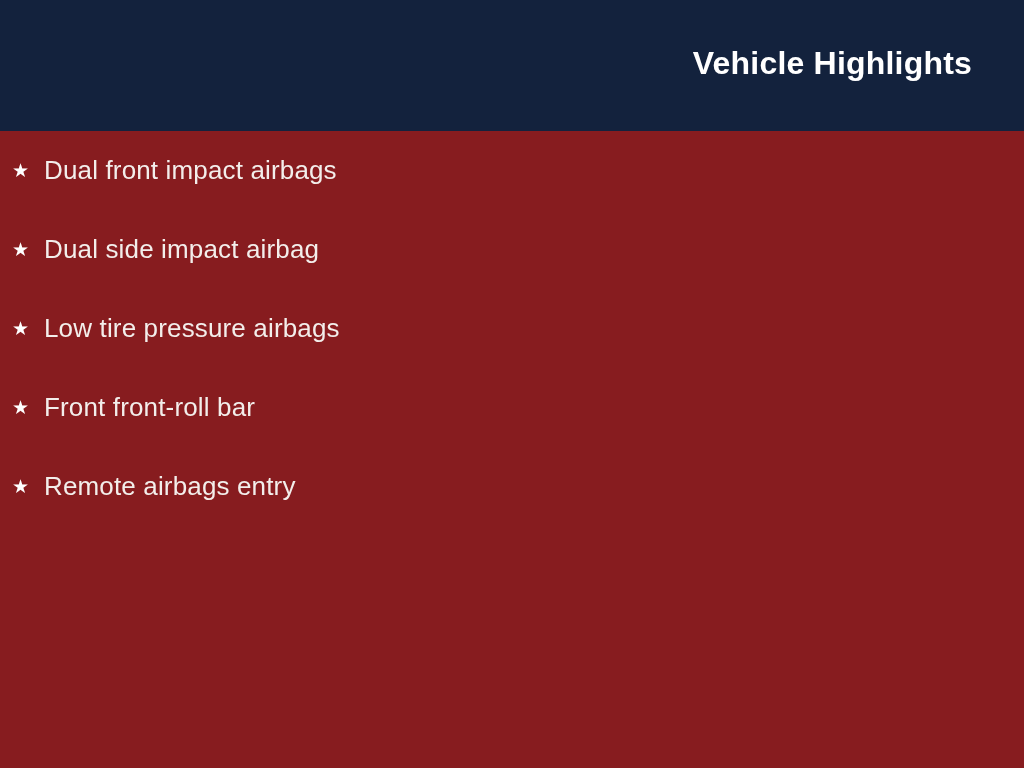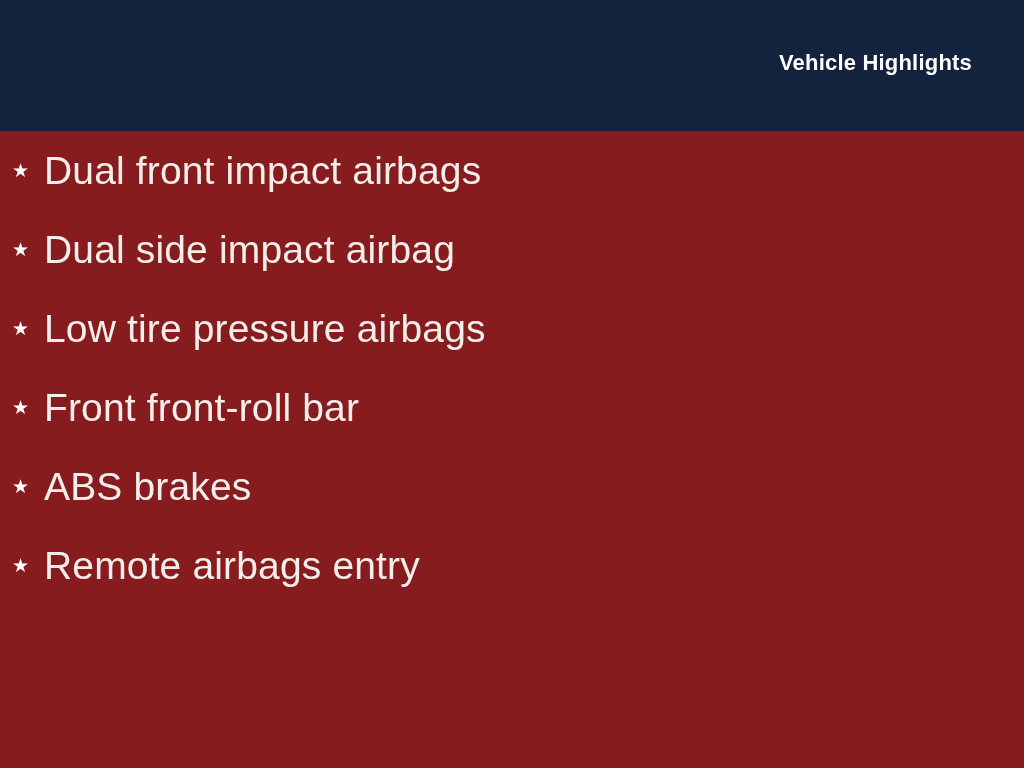--- a/index.html
+++ b/index.html
@@ -31,21 +31,21 @@
     width: 1024px;
     height: 131px;
     background: #13223d;
     box-sizing: border-box;
   }
   .header-title {
     position: absolute;
     right: 52px;
     top: 47px;
     margin: 0;
-    font-size: 22px;
+    font-size: 32px;
     font-weight: bold;
     letter-spacing: 0.2px;
     color: #ffffff;
     text-align: right;
     white-space: nowrap;
     line-height: 32px;
   }
 
   
   .body-area {
@@ -82,21 +82,21 @@
     font-size: 19px;
     line-height: 79px;
     color: #ffffff;
     vertical-align: top;
     text-align: left;
   }
 
   .feature-label {
     display: inline-block;
     margin-left: 12px;
-    font-size: 39px;
+    font-size: 26px;
     font-weight: normal;
     color: #f3eeeb;
     line-height: 79px;
     vertical-align: top;
     letter-spacing: 0.15px;
   }
 </style>
 </head>
 <body>
 
@@ -120,23 +120,20 @@
 
       <li class="feature-item">
         <span class="star-icon">★</span><span class="feature-label">Low tire pressure airbags</span>
       </li>
 
 
       <li class="feature-item">
         <span class="star-icon">★</span><span class="feature-label">Front front‑roll bar</span>
       </li>
 
-      <li class="feature-item">
-        <span class="star-icon">★</span><span class="feature-label">ABS brakes</span>
-      </li>
 
       <li class="feature-item">
         <span class="star-icon">★</span><span class="feature-label">Remote airbags entry</span>
       </li>
 
     </ul>
   </div>
 
 </div>
 

